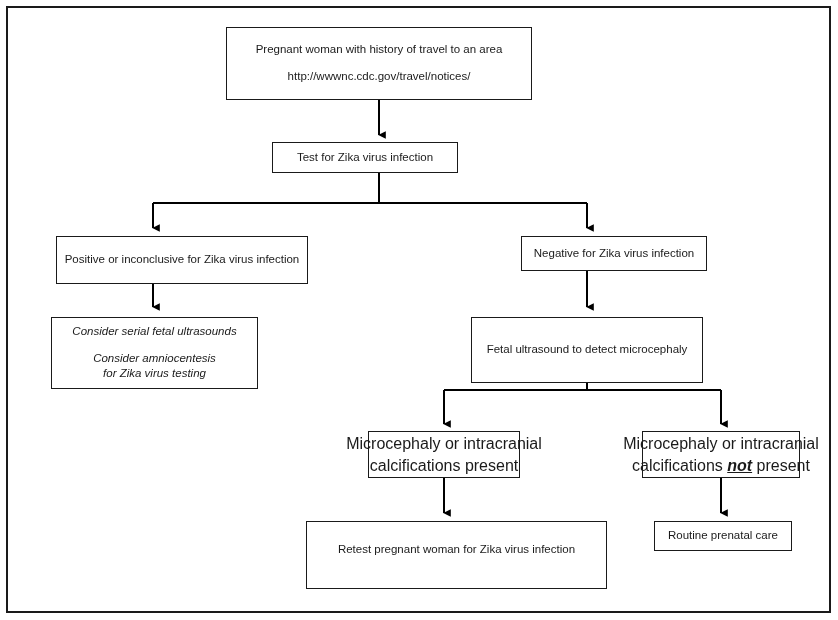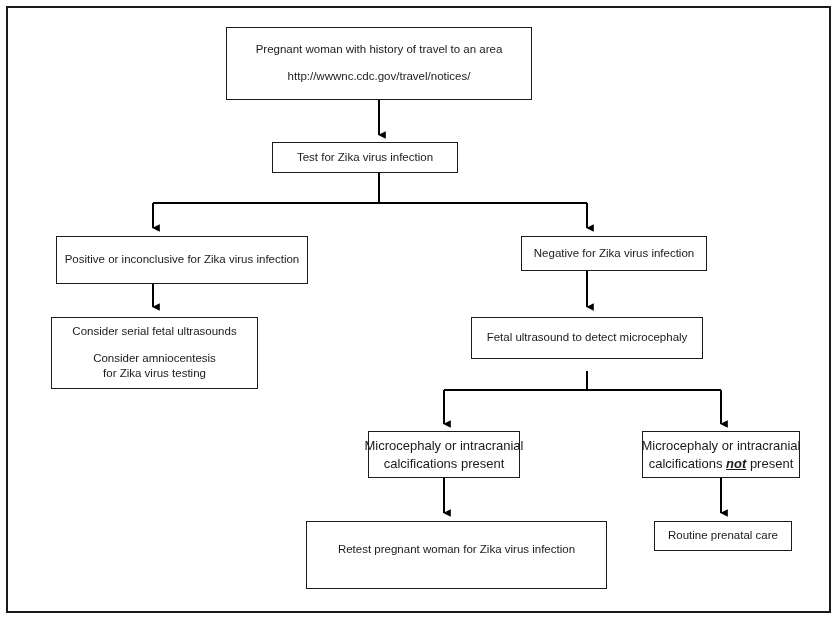--- a/index.html
+++ b/index.html
@@ -50,21 +50,21 @@
     font-size: 11.5px;
     line-height: 1.35;
   }
   .node .line {
     display: block;
     white-space: nowrap;
   }
   .node .gap {
     height: 11px;
   }
-  .node.small { font-size: 13px; }
+  .node.small { font-size: 16px; }
   em.notword {
     font-style: italic;
     font-weight: bold;
     text-decoration: underline;
   }
 </style>
 </head>
 <body>
 
 <div id="canvas">
@@ -112,28 +112,28 @@
   </div>
 
   <div class="node" style="left:27px; top:236px; width:252px; height:48px;margin-left:29px;">
     <span class="line">Positive or inconclusive for Zika virus infection</span>
   </div>
 
   <div class="node" style="left:494px; top:236px; width:186px; height:35px;margin-left:27px;">
     <span class="line">Negative for Zika virus infection</span>
   </div>
 
-  <div class="node" style="left:51px; top:317px; width:207px; height:72px;">
+  <div class="node" style="left:51px; top:317px; width:207px; height:72px;font-style:italic;">
     <span class="line">Consider serial fetal ultrasounds</span>
     <span class="gap"></span>
     <span class="line">Consider amniocentesis</span>
     <span class="line">for Zika virus testing</span>
   </div>
 
-  <div class="node" style="left:471px; top:317px; width:232px; height:42px;">
+  <div class="node" style="left:471px; top:317px; width:232px; height:66px;">
     <span class="line">Fetal ultrasound to detect microcephaly</span>
   </div>
 
   <div class="node small" style="left:368px; top:431px; width:152px; height:47px;">
     <span class="line">Microcephaly or intracranial</span>
     <span class="line">calcifications present</span>
   </div>
 
   <div class="node small" style="left:642px; top:431px; width:158px; height:47px;">
     <span class="line">Microcephaly or intracranial</span>

